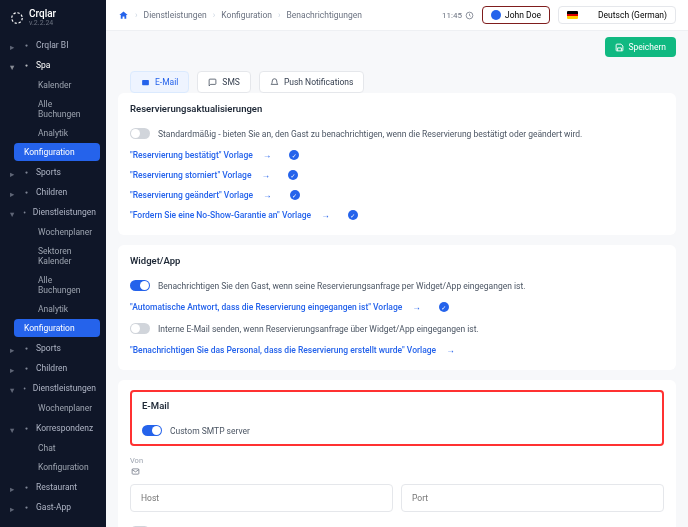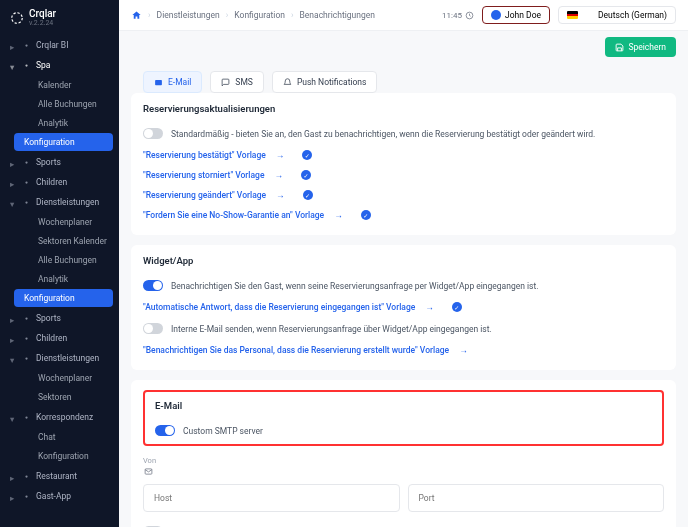--- a/index.html
+++ b/index.html
@@ -1,18 +1,18 @@
 <!DOCTYPE html>
 <html><head>
 <meta charset="utf-8">
 <style>
 * { margin:0; padding:0; box-sizing:border-box; font-family:-apple-system,BlinkMacSystemFont,"Segoe UI",Roboto,sans-serif; }
 body { background:#f7f8fa; font-size:10px; color:#1f2937; width:688px; height:527px; overflow:hidden; }
 .app { display:flex; height:527px; }
-.sidebar { width:119px; background:#0f1628; color:#aeb4c4; flex-shrink:0; overflow-y:auto; }
+.sidebar { width:106px; background:#0f1628; color:#aeb4c4; flex-shrink:0; overflow-y:auto; }
 .sb-logo { display:flex; align-items:center; gap:5px; padding:8px 10px; }
 .sb-logo svg { width:14px; height:14px; }
 .sb-logo-txt { color:#fff; font-size:10px; font-weight:500; }
 .sb-ver { color:#6b7280; font-size:7px; font-weight:400; display:block; }
 .sb-item { display:flex; align-items:center; gap:5px; padding:5px 10px; cursor:pointer; font-size:8.5px; }
 .sb-item.active { color:#fff; }
 .sb-icon { width:9px; height:9px; opacity:.7; }
 .sb-chev { width:7px; height:7px; opacity:.5; margin-left:auto; }
 .sb-sub { padding-left:24px; padding-right:6px; padding-top:4px; padding-bottom:4px; font-size:8.5px; cursor:pointer; color:#9ca3af; border-radius:4px; margin:1px 6px 1px 14px; }
 .sb-sub.sel { background:#2563eb; color:#fff; padding-left:10px; }
@@ -135,21 +135,20 @@
           <span>Children</span>
         </div>
         <div class="sb-item">
           <span class="sb-chev" style="margin:0">▾</span>
           <svg class="sb-icon" viewBox="0 0 24 24" fill="currentColor">
             <circle cx="12" cy="12" r="3"></circle>
           </svg>
           <span>Dienstleistungen</span>
         </div>
         <div class="sb-sub">Wochenplaner</div>
-        <div class="sb-sub">Sektoren</div>
         <div class="sb-item">
           <span class="sb-chev" style="margin:0">▾</span>
           <svg class="sb-icon" viewBox="0 0 24 24" fill="currentColor">
             <circle cx="12" cy="12" r="3"></circle>
           </svg>
           <span>Korrespondenz</span>
         </div>
         <div class="sb-sub">Chat</div>
         <div class="sb-sub">Konfiguration</div>
         <div class="sb-item">

